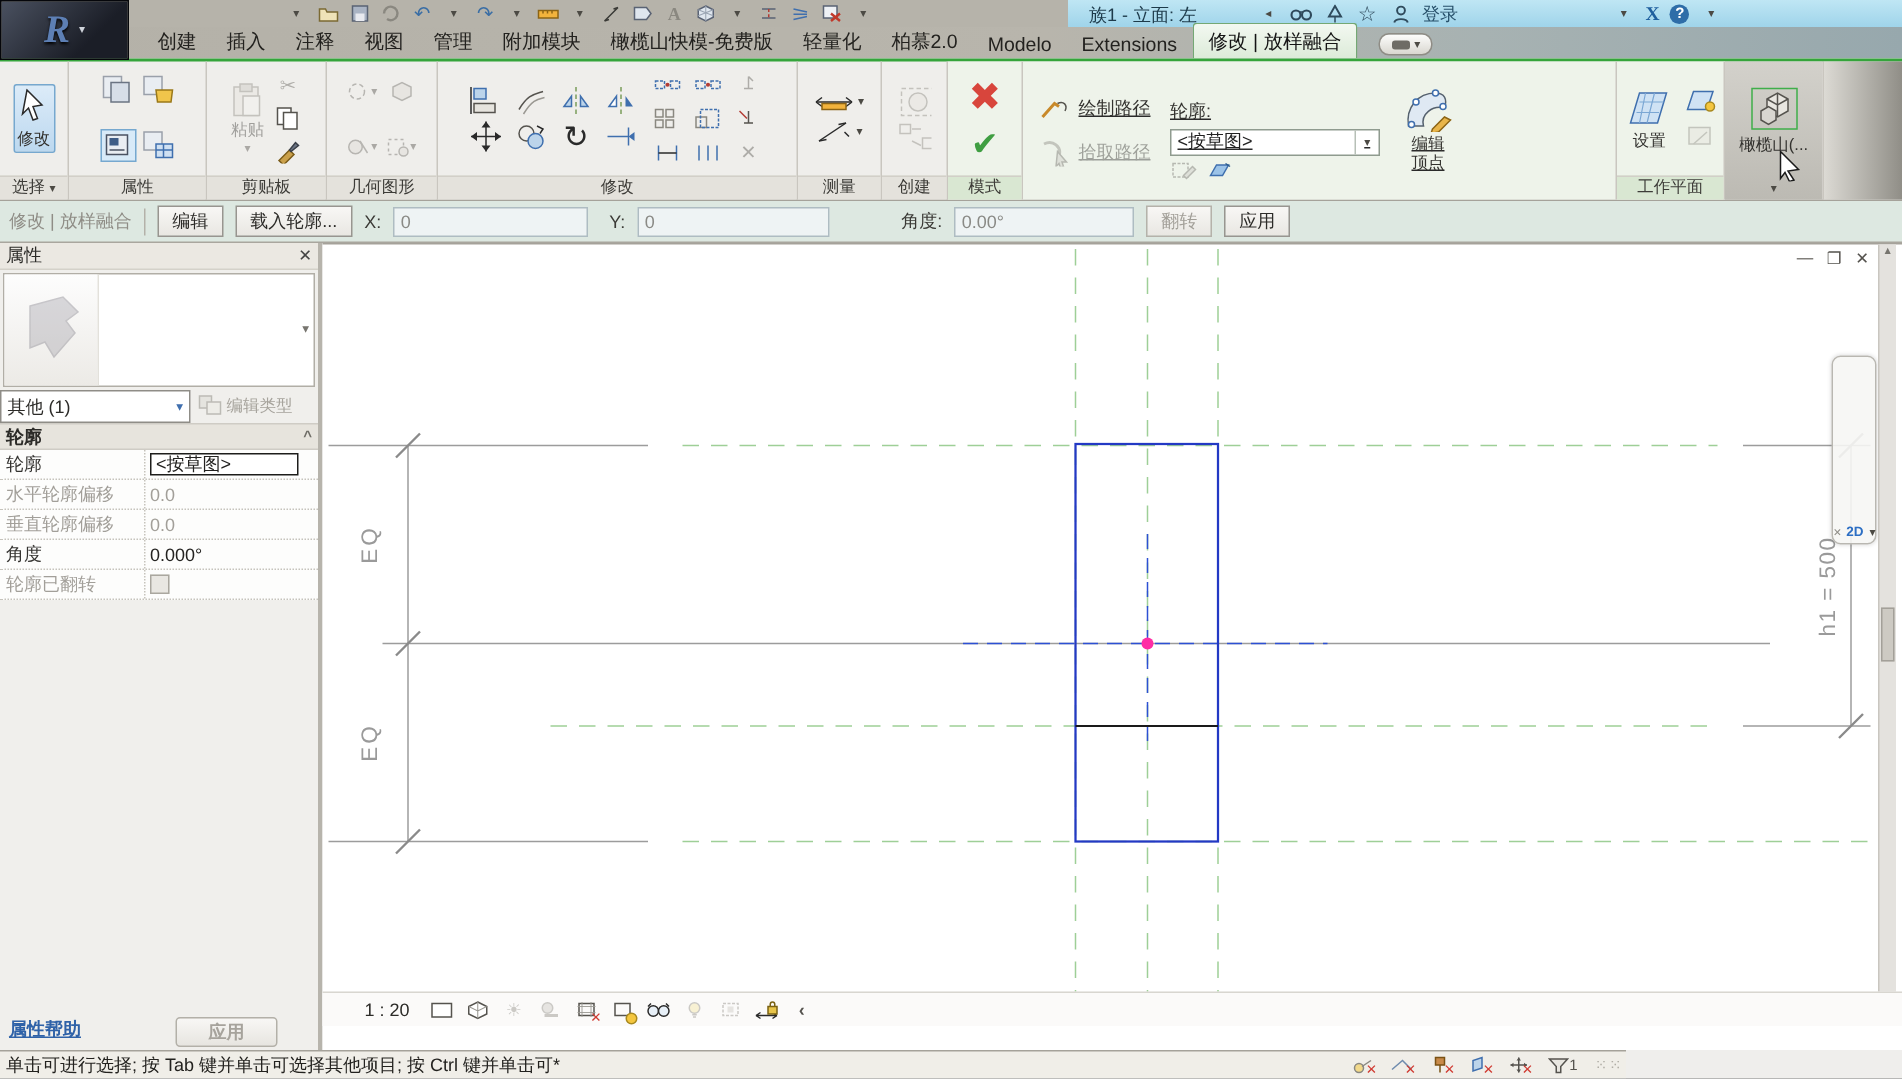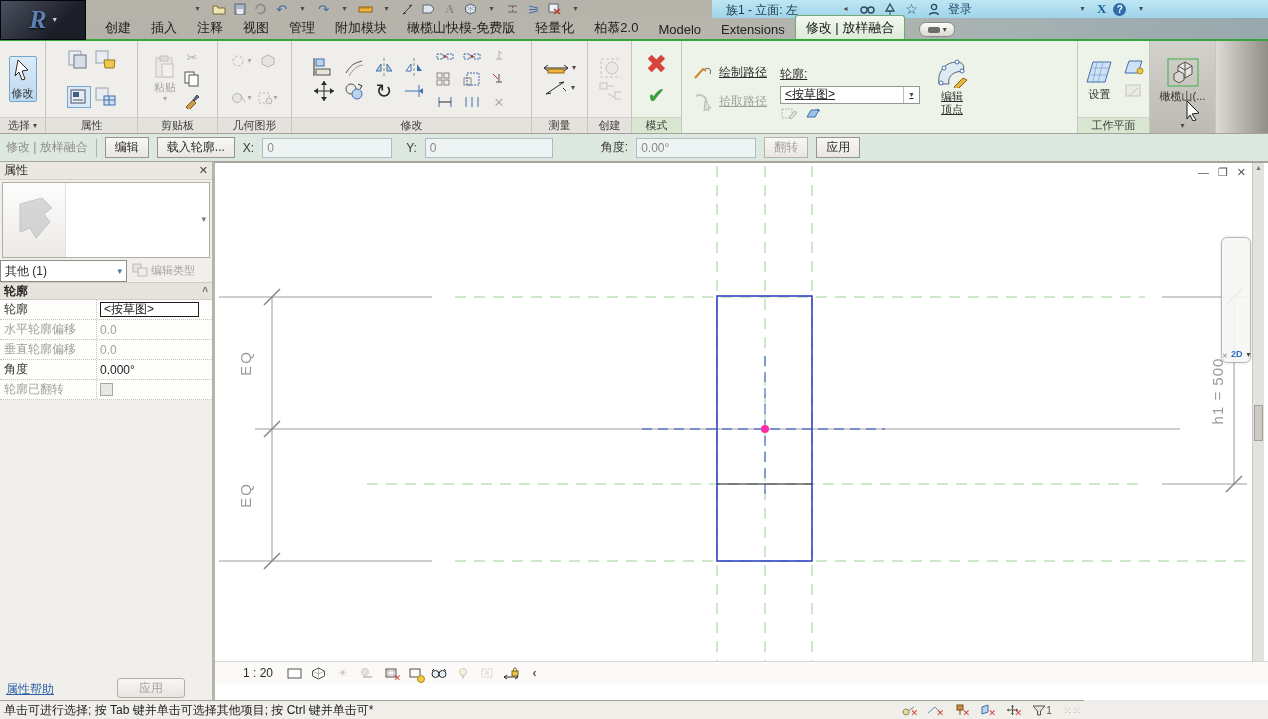--- a/index.html
+++ b/index.html
@@ -88,21 +88,21 @@
   .sect{height:16px;background:#e7e4dd;border-top:1px solid #cfccc5;border-bottom:1px solid #cfccc5;
         display:flex;align-items:center;padding:0 4px;font-weight:bold;color:#2c2b28;}
   .sect .cap{margin-left:auto;color:#6f6d67;font-size:10px;}
   .pgrid{background:#fdfdfc;}
   .prow{height:19px;display:flex;border-bottom:1px dotted #c6c3bb;font-size:12px;align-items:center;}
   .prow .lab{width:92px;padding-left:4px;color:#343330;border-right:1px dotted #c6c3bb;height:100%;display:flex;align-items:center;}
   .prow .val{flex:1;padding:0 3px;color:#232220;display:flex;align-items:center;height:100%;border-right:10px solid transparent;}
   .prow.gray .lab,.prow.gray .val{color:#a29f99;}
   .valsel{border:1px solid #1d1d1b;background:#fff;padding:0 3px;height:15px;display:flex;align-items:center;width:100%;box-sizing:border-box;}
   .chk{width:11px;height:11px;border:1px solid #aaa79f;background:#e9e7e2;}
-  .pfoot{position:absolute;left:0;right:3px;bottom:2px;height:20px;display:flex;align-items:flex-end;padding:0 6px;}
+  .pfoot{position:absolute;left:0;right:3px;bottom:2px;height:20px;display:flex;align-items:flex-start;padding:0 6px;font-weight:bold;}
   .phelp{color:#2f62a8;text-decoration:underline;}
   .papply{margin-left:auto;margin-right:18px;width:66px;height:18px;border:1px solid #b3b0a8;border-radius:3px;
           background:linear-gradient(#f8f7f5,#e7e5e0);color:#a6a39c;display:flex;align-items:center;justify-content:center;}
 
   
   .canvas{left:215px;top:162px;width:1053px;height:538px;background:#fff;border-top:1px solid #a5a29a;box-sizing:border-box;}
   .winctl{position:absolute;top:3px;right:22px;display:flex;gap:9px;color:#55534e;font-size:11px;}
   .navbar{position:absolute;top:26px;right:17px;width:30px;height:126px;border:1px solid #b9b7b1;border-radius:6px;
           background:rgba(246,246,244,.9);box-shadow:0 0 3px rgba(0,0,0,.15);display:flex;flex-direction:row;align-items:center;padding:3px 0;box-sizing:border-box;margin-top:48px;}
   .navx{align-self:flex-end;margin-right:3px;font-size:7px;color:#8f8d87;line-height:1;}

